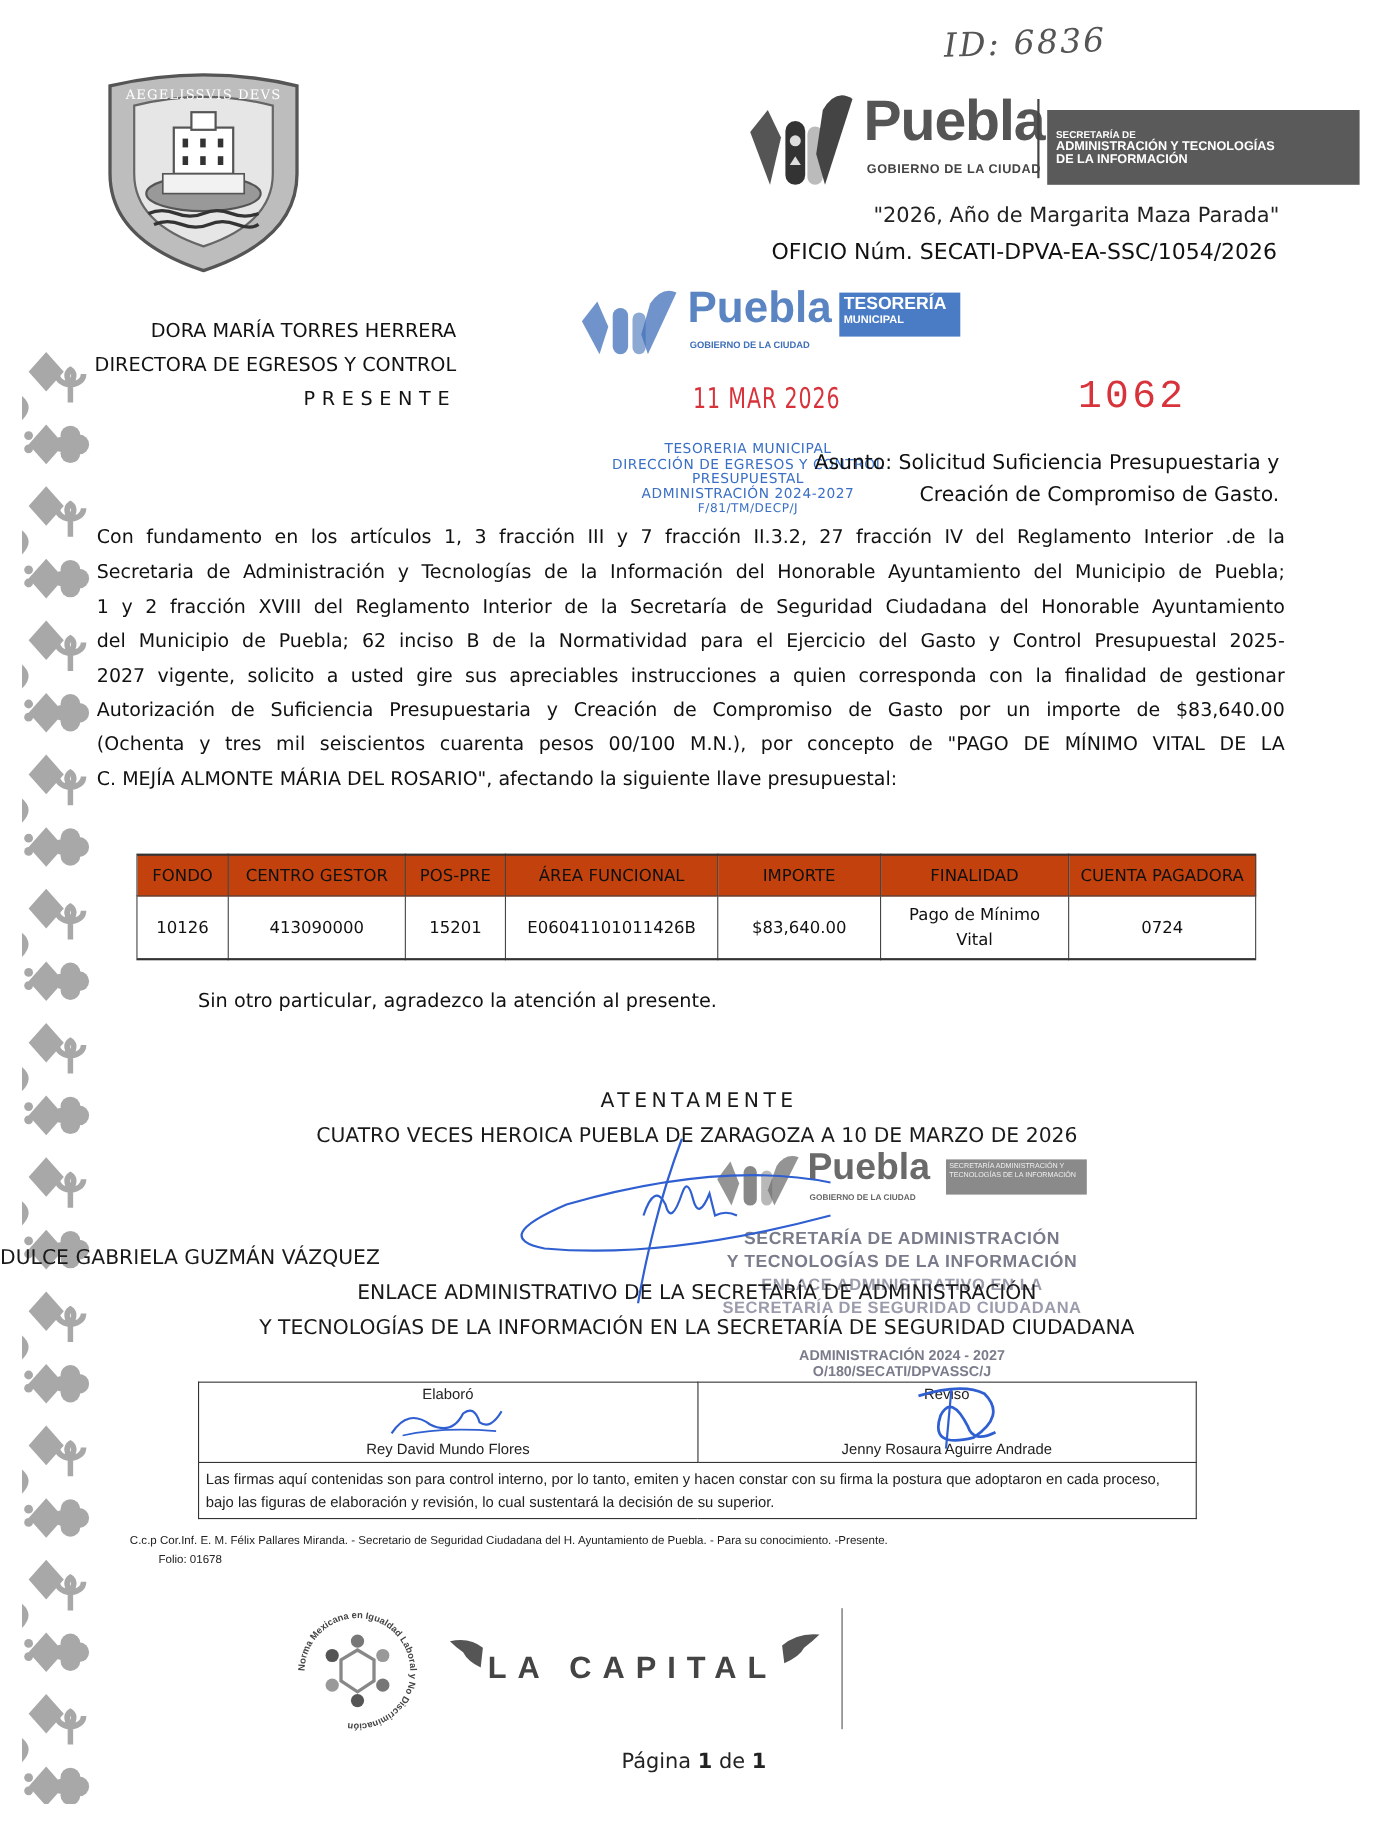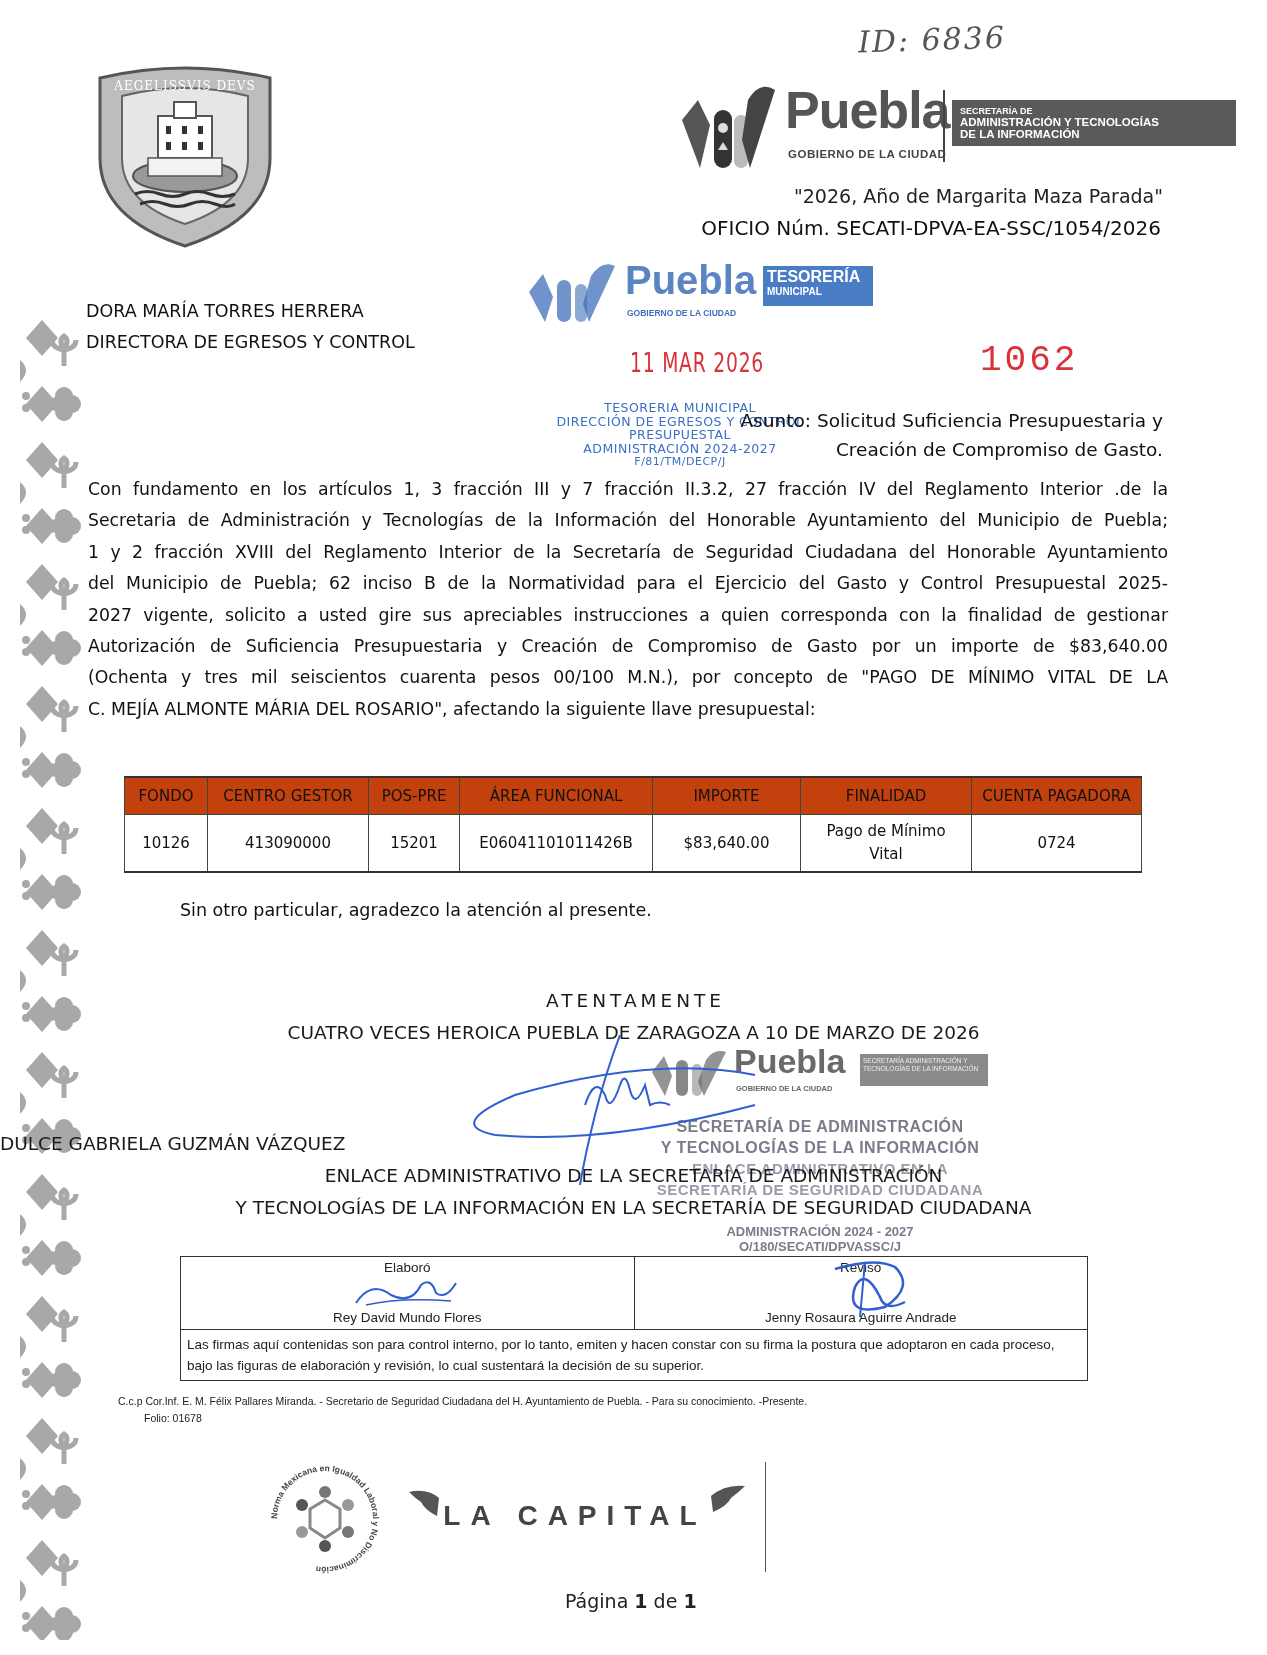--- a/index.html
+++ b/index.html
@@ -14,28 +14,28 @@
   .hand-id { left: 858px; top: 22px; font-family: "DejaVu Serif", serif; font-size: 30px;
              color: #555; font-style: italic; letter-spacing: 2px; transform: rotate(-2deg); }
 
   
   .shield { left: 90px; top: 58px; width: 190px; height: 190px; }
 
   
   .header-logo { left: 680px; top: 80px; width: 545px; height: 92px; }
   .logo-word { font-family: "Liberation Sans", sans-serif; font-weight: bold; font-size: 52px; color: #555; letter-spacing: -1px; }
   .logo-sub { font-family: "Liberation Sans", sans-serif; font-weight: bold; font-size: 11.5px; color: #444; letter-spacing: 0.5px; }
-  .logo-box { background: #5a5a5a; color: #fff; font-family: "Liberation Sans", sans-serif; font-weight: bold; padding: 6px 8px; }
+  .logo-box { background: #5a5a5a; color: #fff; font-family: "Liberation Sans", sans-serif; font-weight: bold; padding: 17px 8px; }
   .logo-box .s1 { font-size: 9px; display: block; }
   .logo-box .s2 { font-size: 11.5px; display: block; line-height: 12px; }
 
   .motto { right: 104px; top: 185px; font-size: 19px; font-family: "DejaVu Sans", sans-serif; color: #222; }
   .oficio { right: 106px; top: 216px; font-size: 20px; color: #111; }
 
-  .addressee { left: 86px; top: 296px; font-size: 17.5px; line-height: 31px; color: #111; }
+  .addressee { left: 86px; top: 286px; font-size: 17.5px; line-height: 31px; color: #111; text-align: right; }
   .addressee .presente { letter-spacing: 6px; }
 
   
   .stamp-logo { left: 527px; top: 262px; width: 350px; height: 62px; color: #3f6fb8; }
   .stamp-date { left: 630px; top: 348px; font-family: "DejaVu Sans Condensed", "DejaVu Sans", sans-serif; font-size: 26px; color: #d8323a; letter-spacing: 1px; transform: scaleX(0.8); transform-origin: left; }
   .stamp-num { left: 980px; top: 340px; font-family: "Liberation Mono", monospace; font-size: 36px; color: #d8323a; letter-spacing: 3px; }
   .stamp-blue { left: 555px; top: 401px; width: 250px; text-align: center; color: #3a6fc5; font-size: 12.5px; line-height: 13.5px; letter-spacing: 0.5px; }
 
   .asunto { right: 104px; top: 406px; text-align: right; font-size: 18.5px; line-height: 29px; color: #111; }
 
@@ -156,20 +156,21 @@
     <span class="s2">DE LA INFORMACIÓN</span>
   </div>
 </div>
 
 <div class="abs motto">"2026, Año de Margarita Maza Parada"</div>
 <div class="abs oficio">OFICIO Núm. SECATI-DPVA-EA-SSC/1054/2026</div>
 
 <div class="abs addressee">
   <div>DORA MARÍA TORRES HERRERA</div>
   <div>DIRECTORA DE EGRESOS Y CONTROL</div>
+  <div class="presente">PRESENTE</div>
 </div>
 
 <div class="abs stamp-logo">
   <svg style="position:absolute;left:0;top:0" width="95" height="62" viewBox="0 0 95 62">
     <path d="M2,30 L16,12 L26,35 L18,60 Z" fill="#3f6fb8" opacity="0.75"></path>
     <rect x="30" y="18" width="14" height="42" rx="7" fill="#3f6fb8" opacity="0.75"></rect>
     <rect x="48" y="22" width="12" height="38" rx="6" fill="#3f6fb8" opacity="0.6"></rect>
     <path d="M62,60 L88,4 Q75,-2 64,14 L56,42 Z" fill="#3f6fb8" opacity="0.75"></path>
   </svg>
   <div style="position:absolute;left:98px;top:-4px;font-family:'Liberation Sans',sans-serif;font-weight:bold;font-size:40px;color:#3f6fb8;opacity:0.85">Puebla</div>

